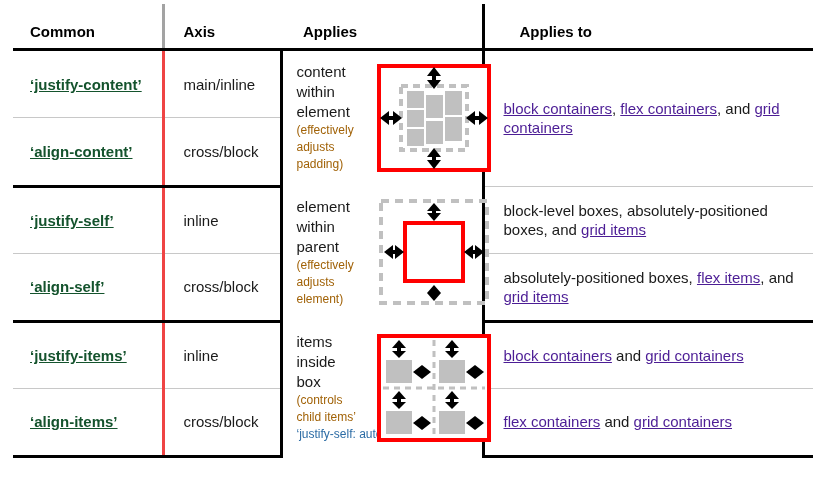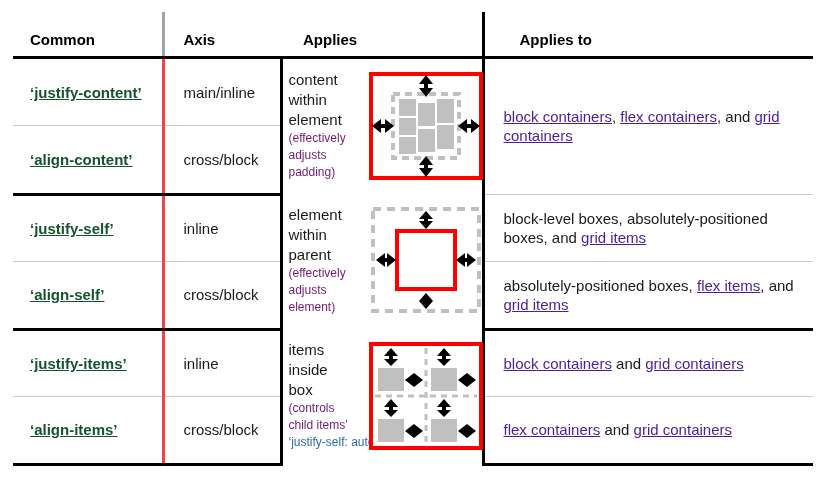--- a/index.html
+++ b/index.html
@@ -11,21 +11,21 @@
     width: 840px;
     height: 502px;
     font-family: "Liberation Sans", sans-serif;
     color: #1a1a1a;
     overflow: hidden;
   }
 
   .table-wrap {
     position: absolute;
     left: 13px;
-    top: 12px;
+    top: 4px;
     width: 800px;
   }
 
   table.align-table {
     border-collapse: collapse;
     table-layout: fixed;
     width: 800px;
   }
 
   col.c-common  { width: 150px; }
@@ -109,31 +109,32 @@
     flex-direction: row;
     align-items: flex-start;
     padding: 9px 0 9px 6px;
     height: 100%;
     box-sizing: border-box;
   }
   .aligns-text {
     width: 76px;
     flex: 0 0 76px;
     padding-top: 2px;
+    margin-left: 8px;
   }
   .aligns-text .big {
     font-size: 15px;
     line-height: 20px;
     color: #1a1a1a;
     display: block;
   }
   .aligns-text .small {
     font-size: 12px;
     line-height: 17px;
-    color: #701a75;
+    color: #a16207;
     display: block;
   }
   .aligns-text .small.bluish {
     color: #2c6ca5;
   }
   .diagram-holder {
     flex: 0 0 auto;
     padding-left: 2px;
     padding-top: 2px;
   }

